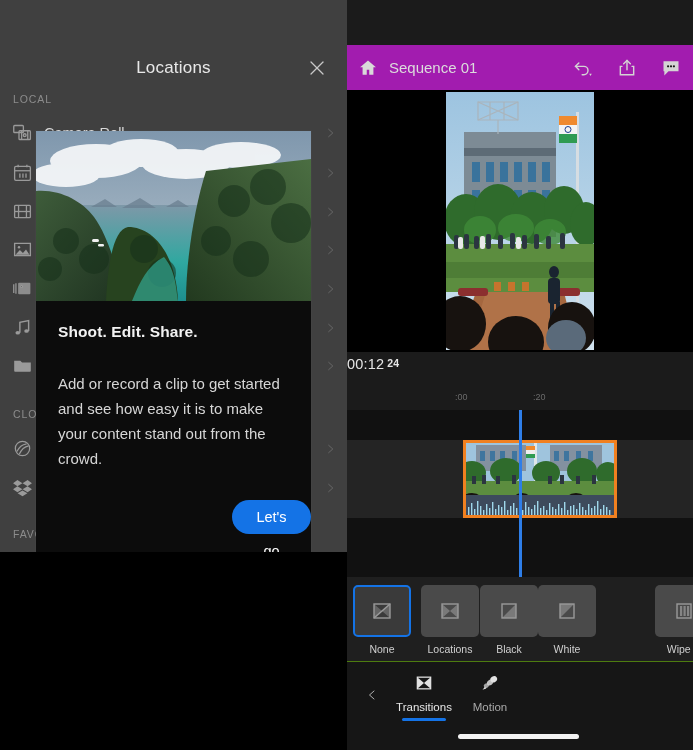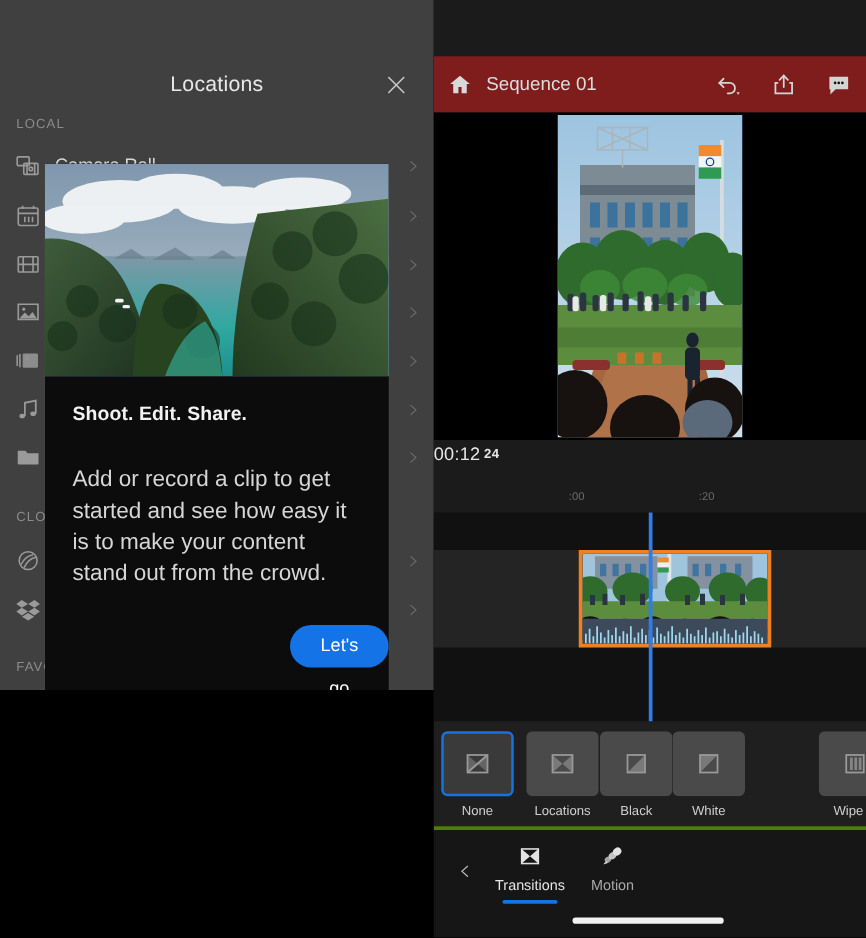--- a/index.html
+++ b/index.html
@@ -70,21 +70,21 @@
     overflow:hidden;
   }
   .modal-body{
     position:absolute; left:0; top:170px; width:275px; height:314px;
     padding:22px 22px 0 22px;
   }
   .modal-title{
     color:#f2f2f2; font-size:15.5px; font-weight:bold; letter-spacing:.1px;
   }
   .modal-text{
-    margin-top:30px; color:#d6d6d6; font-size:18px; line-height:25px;
+    margin-top:30px; color:#d6d6d6; font-size:15px; line-height:25px;
   }
   .modal-btn{
     position:absolute; left:196px; top:369px;
     padding:0 18px; height:34px; line-height:34px;
     background:#1473e6; color:#fff; border:none; border-radius:17px;
     font-size:14.5px; font-family:inherit; cursor:pointer;
   }
 
   .home-bar{
     position:absolute; bottom:11px; height:5px; border-radius:3px; background:#f2f2f2;
@@ -92,21 +92,21 @@
   .home-bar.left{ left:113px; width:121px; }
   .home-bar.right{ left:458px; width:121px; }
 
   
   .right-phone{
     position:absolute; left:347px; top:0; width:346px; height:750px;
     background:#1b1b1b; overflow:hidden;
   }
   .rp-topbar{
     position:absolute; left:0; top:45px; width:346px; height:45px;
-    background:#7f1d1d;
+    background:#a21caf;
     display:flex; align-items:center;
   }
   .rp-home-icon{ width:42px; display:flex; align-items:center; justify-content:center; color:#d9d9d9; }
   .rp-home-icon svg{ width:20px; height:20px; }
   .rp-seq-title{ color:#dcdcdc; font-size:15px; flex:1; }
   .rp-icon-btn{
     width:44px; height:45px; display:flex; align-items:center; justify-content:center;
     color:#d4d4d4;
   }
   .rp-icon-btn svg{ width:20px; height:20px; }
@@ -162,21 +162,21 @@
     width:58px; height:52px; background:#4a4a4a; border-radius:5px;
     display:flex; align-items:center; justify-content:center;
     border:2px solid transparent;
   }
   .trans-item.selected .trans-box{ border-color:#1473e6; background:#3a3a3a; }
   .trans-box svg{ width:24px; height:24px; }
   .trans-label{ margin-top:6px; color:#cfcfcf; font-size:10.5px; white-space:nowrap;text-align:center; }
 
   .tabbar{
     position:absolute; left:0; top:661px; width:346px; height:89px; background:#161616;
-    border-top:3px solid #4d7c0f;
+    border-top:1px solid #4d7c0f;
   }
   .tab-back{
     position:absolute; left:10px; top:18px; width:30px; height:30px;
     display:flex; align-items:center; justify-content:center; color:#b8b8b8;
   }
   .tab-back svg{ width:12px; height:18px; }
   .tab{
     position:absolute; top:8px; display:flex; flex-direction:column; align-items:center;
     width:70px;
   }
@@ -593,21 +593,21 @@
     <div class="transport">
       
       
       
       
       
     </div>
 
     <div class="ruler">
       <span class="ruler-tick" style="left:108px">:00</span>
-      <span class="ruler-tick" style="left:212px">:20</span>
+      <span class="ruler-tick" style="left:186px">:20</span>
     </div>
 
     <div class="track-area">
       <div class="track-lane"></div>
       <div class="clip">
         <div class="clip-inner">
           <svg viewBox="0 0 148 72" preserveAspectRatio="none" style="width:100%;height:100%;display:block">
             <rect width="148" height="72" fill="#9fc4dd"></rect>
             <rect x="10" y="2" width="50" height="26" fill="#8391a0"></rect>
             <rect x="84" y="2" width="52" height="26" fill="#8391a0"></rect>

